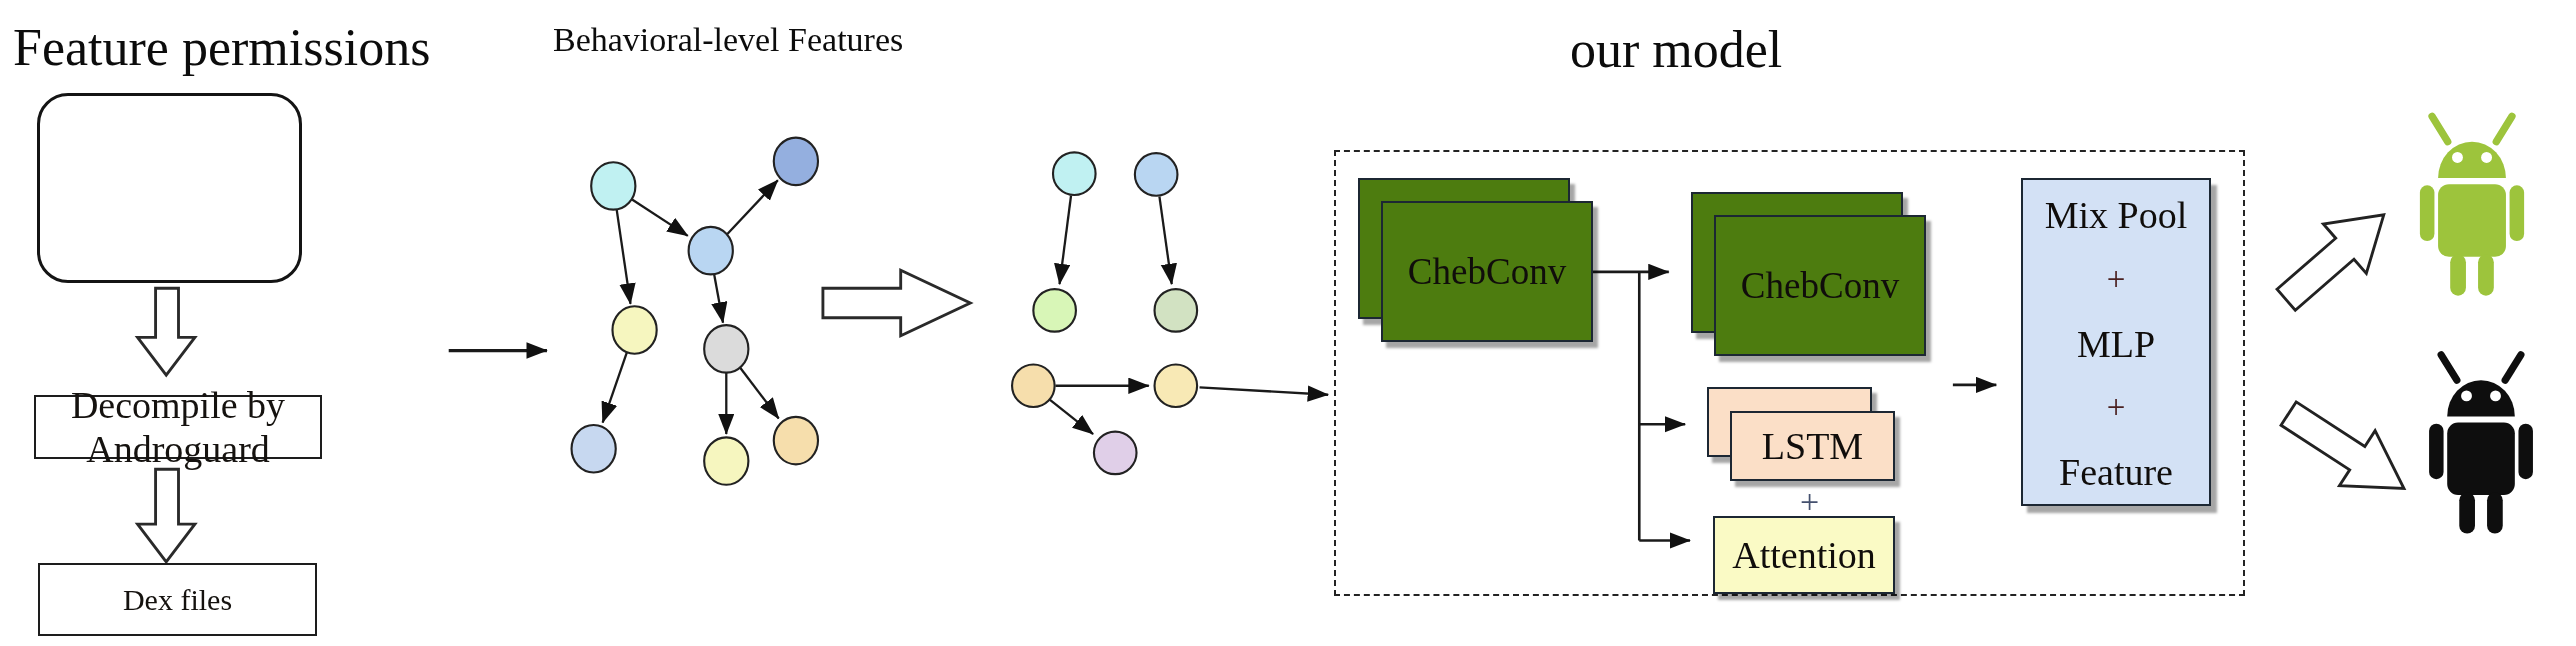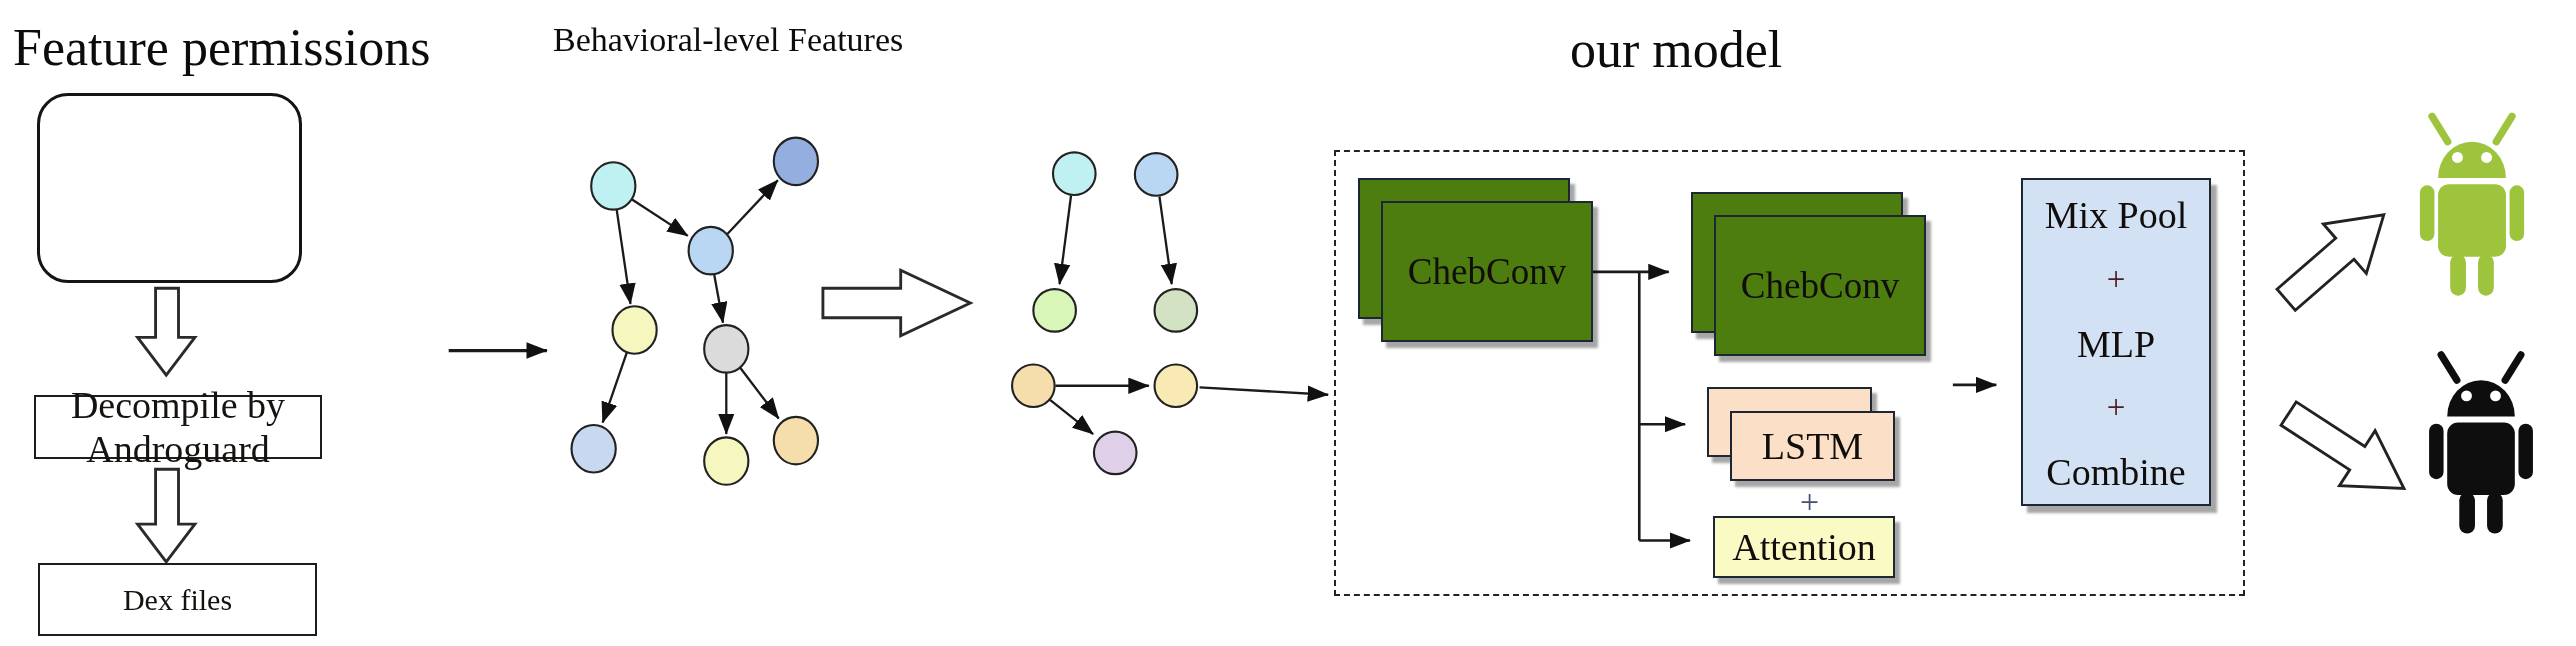--- a/index.html
+++ b/index.html
@@ -115,30 +115,30 @@
     <span>ChebConv</span>
   </div>
 
   <div class="card back peach" style="left:1707px;top:387px;width:165px;height:70px;"></div>
   <div class="card peach" style="left:1730px;top:411px;width:165px;height:70px;text-align:center;">
     <span>LSTM</span>
   </div>
 
   <div class="plus-float" style="left:1800px;top:483px;">+</div>
 
-  <div class="card yellow" style="left:1713px;top:516px;width:182px;height:62px;">
+  <div class="card yellow" style="left:1713px;top:516px;width:182px;height:78px;">
     <span>Attention</span>
   </div>
 
   <div class="mixpool" style="left:2021px;top:178px;width:190px;height:328px;">
     <div>Mix Pool</div>
     <div class="plus-line">+</div>
     <div>MLP</div>
     <div class="plus-line">+</div>
-    <div>Combine</div>
+    <div>Feature</div>
   </div>
 
   <svg id="shapes" viewBox="0 0 3146 790" xmlns="http://www.w3.org/2000/svg">
     <defs>
       <marker id="arrow" markerUnits="userSpaceOnUse" markerWidth="28" markerHeight="22" refX="25" refY="10" orient="auto">
         <path d="M0,0 L26,10 L0,20 Z" fill="#111111"></path>
       </marker>
       <symbol id="android-bot" viewBox="0 0 100 160">
         <line x1="30" y1="30" x2="17" y2="9" stroke="currentColor" stroke-width="6" stroke-linecap="round"></line>
         <line x1="70" y1="30" x2="83" y2="9" stroke="currentColor" stroke-width="6" stroke-linecap="round"></line>

